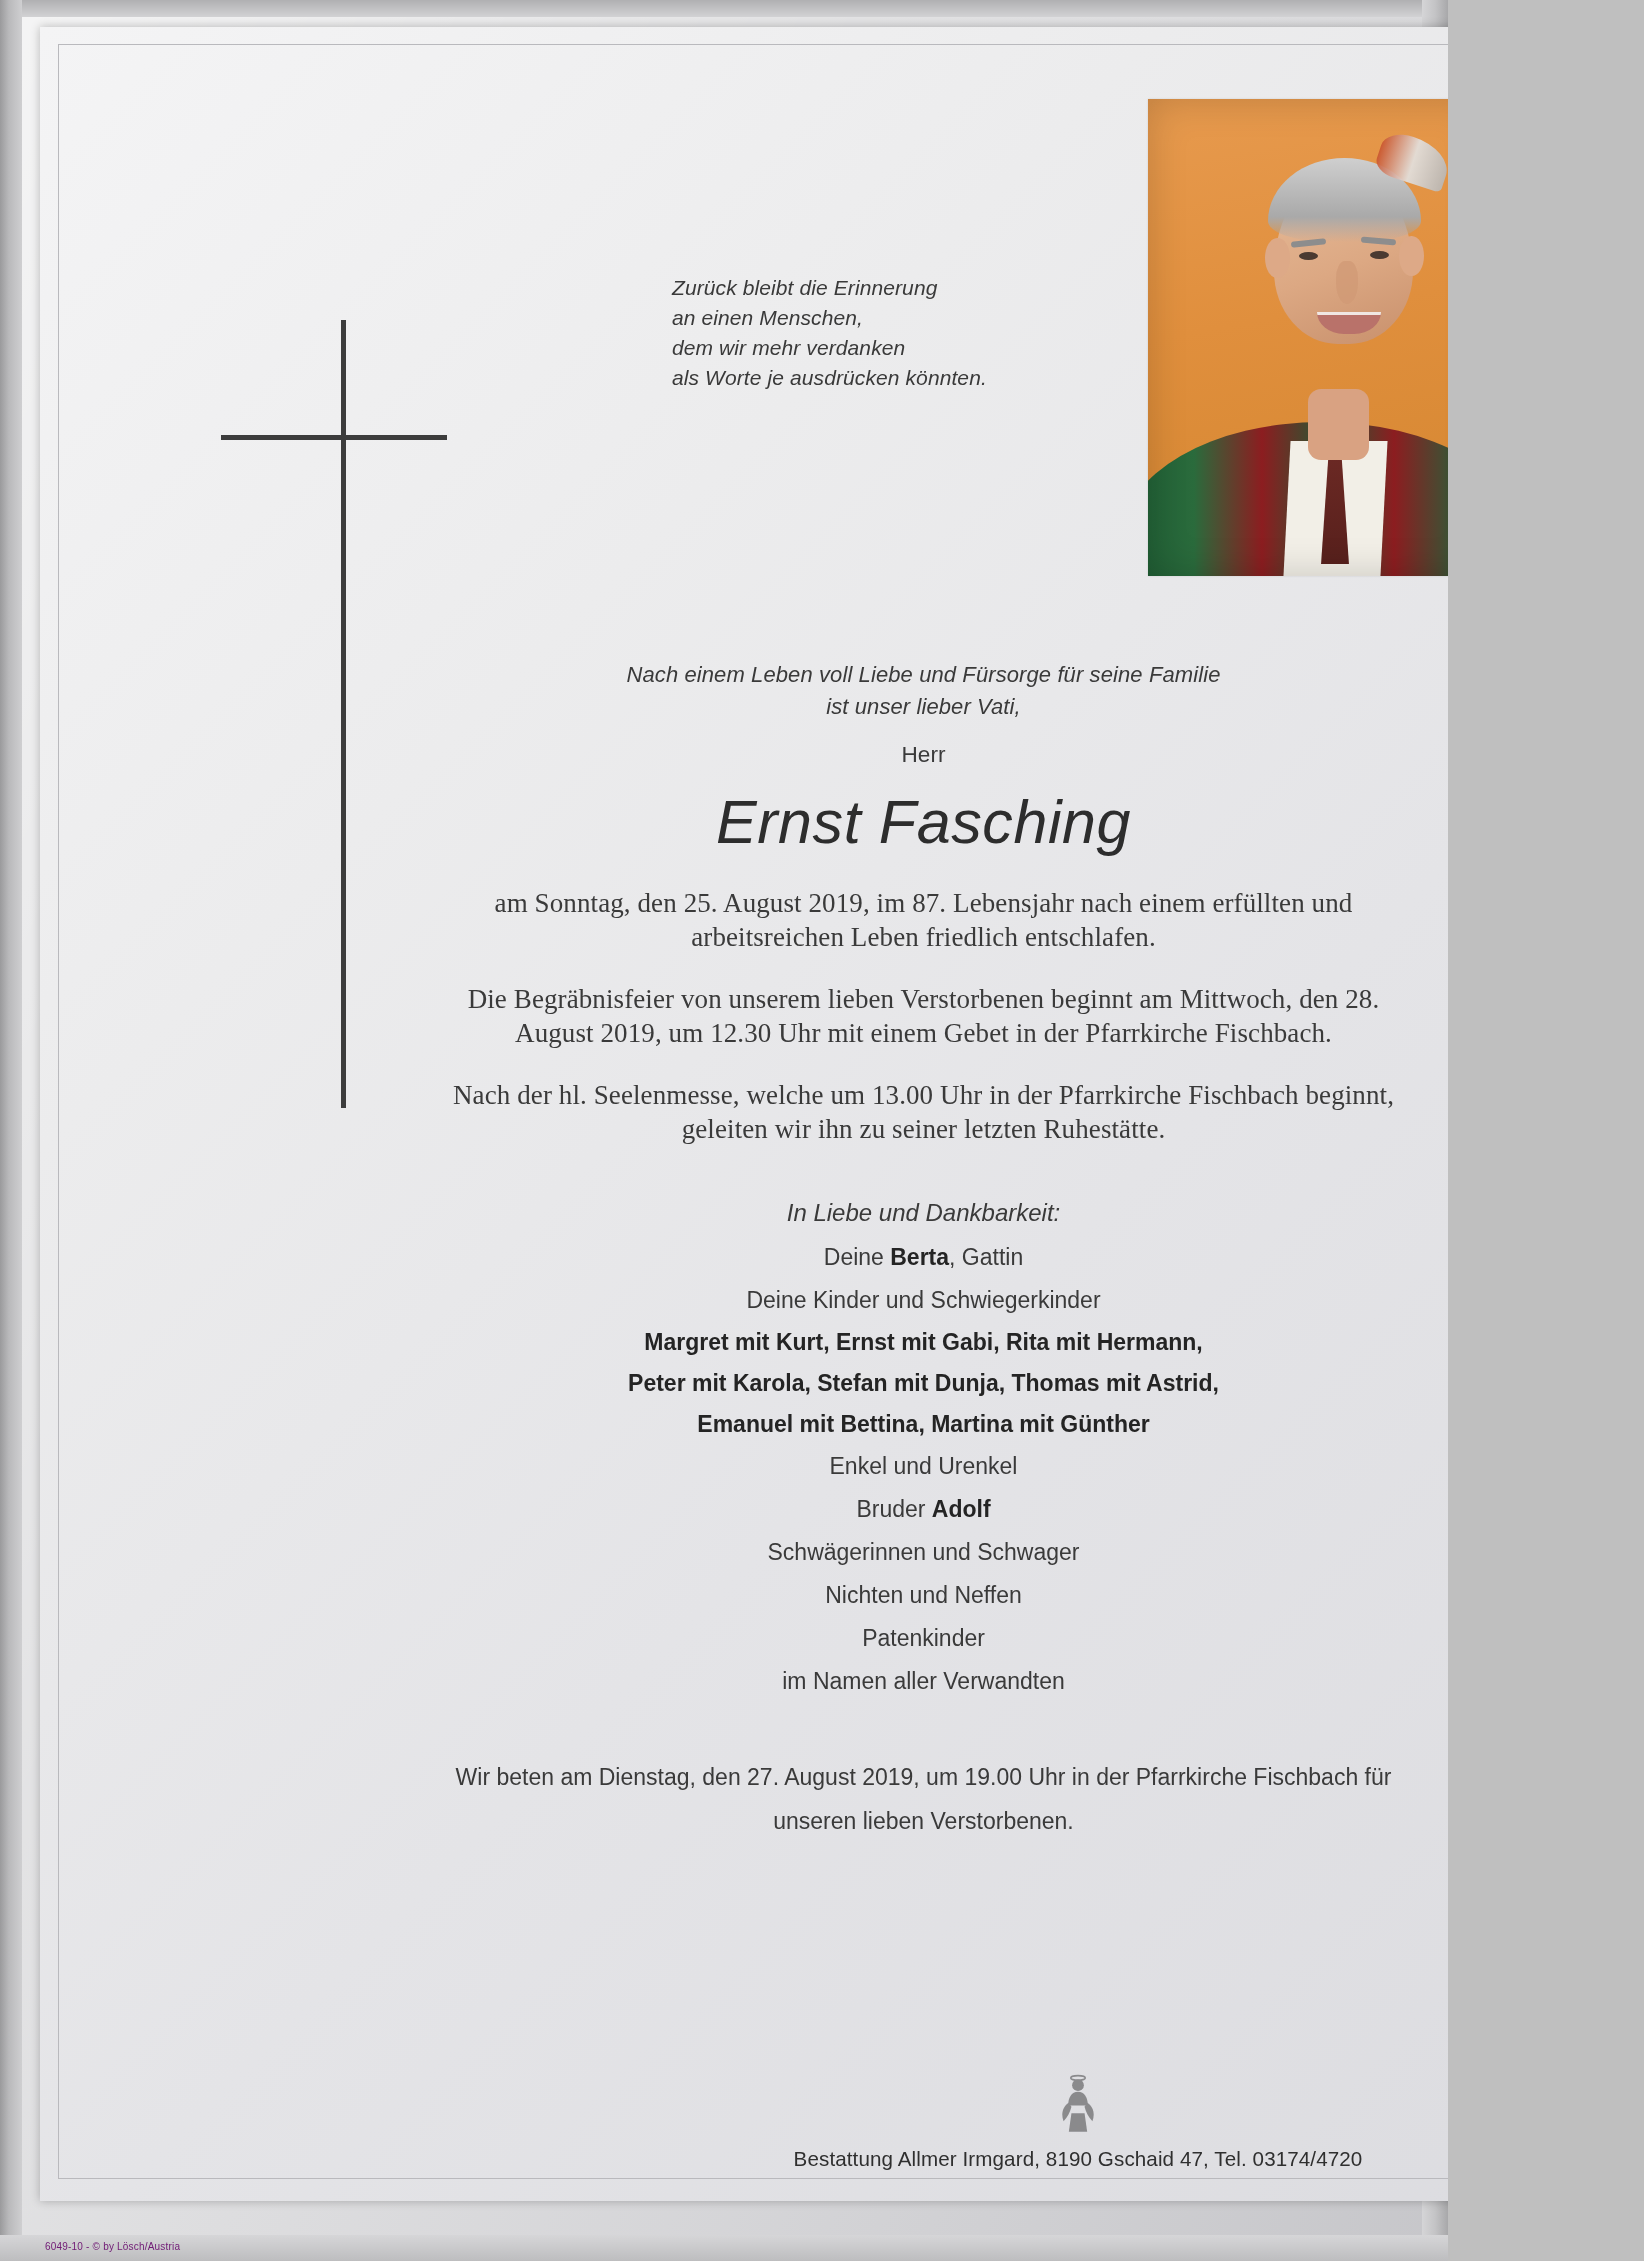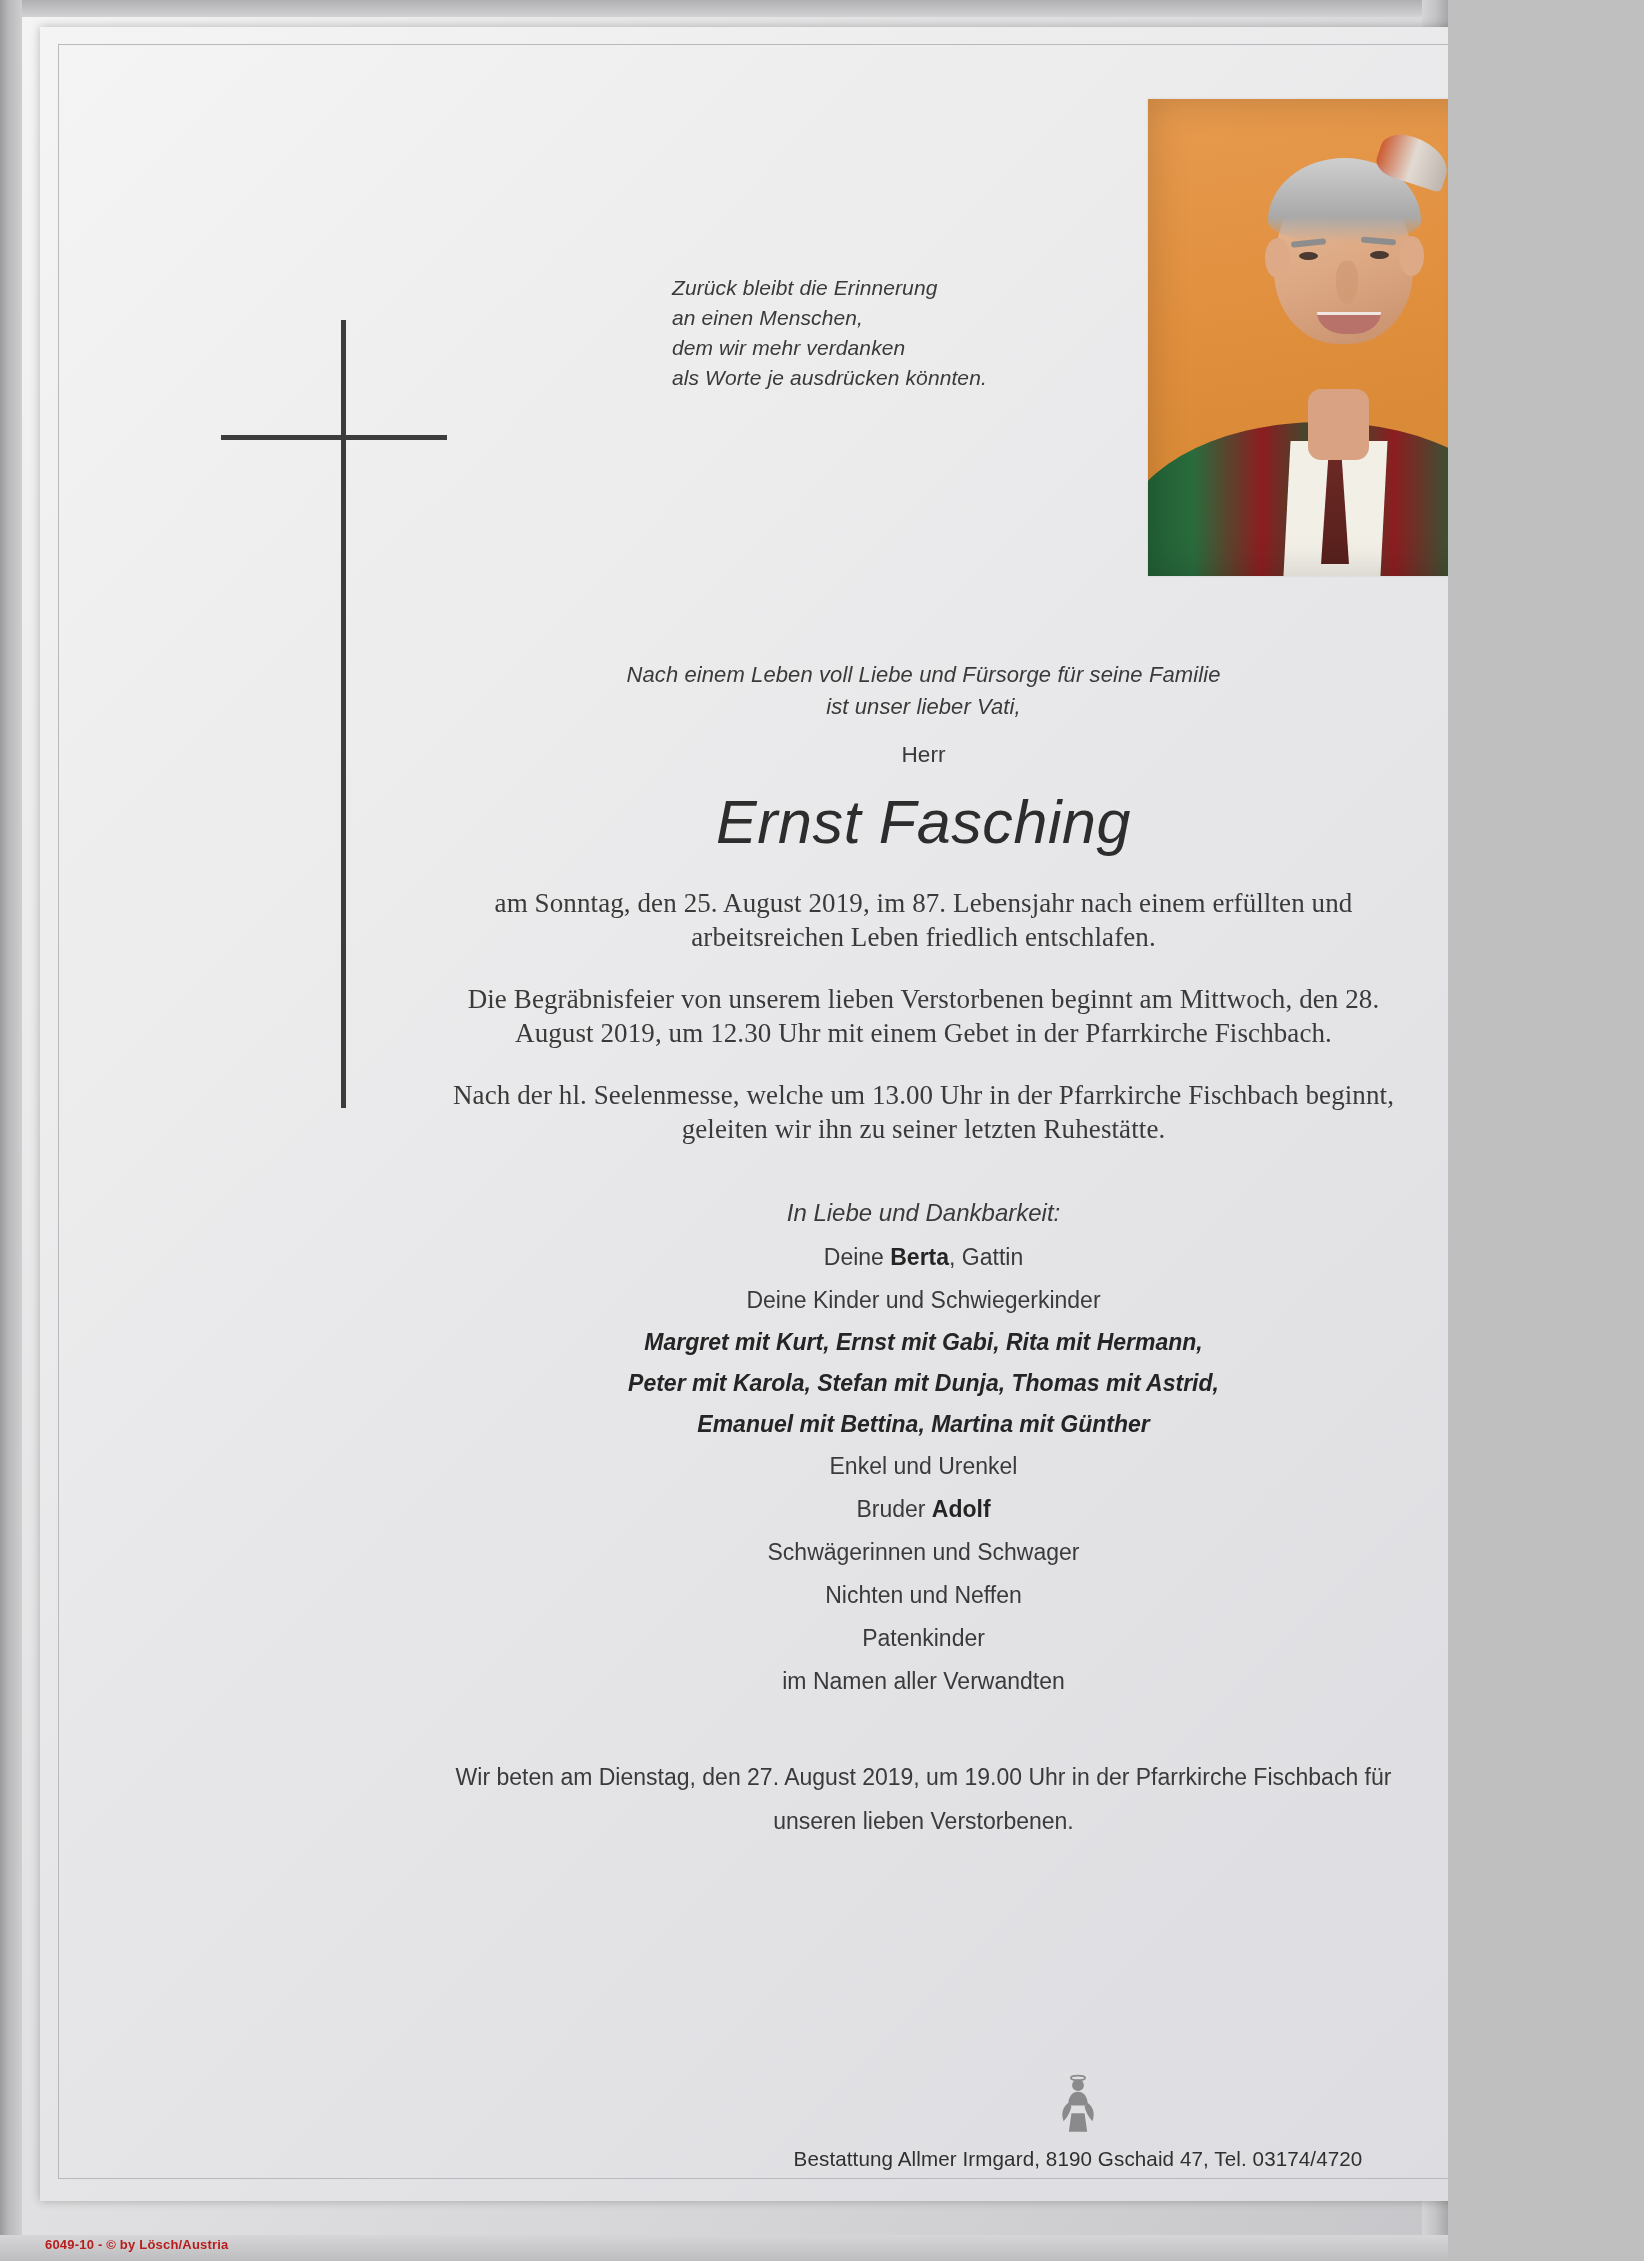--- a/index.html
+++ b/index.html
@@ -293,21 +293,20 @@
   .family {
     margin-top: 6.4px;
     font-size: 23px;
     line-height: 43px;
   }
   .family .b { font-weight: 700; color: #242424; margin-top: 25px; }
   .family .kids {
     font-weight: 700;
     color: #242424;
     line-height: 41px;
-    font-style: italic;
   }
   .closing {
     margin-top: 52px;
     font-size: 23px;
     line-height: 44px;
   }
 
   
   .footer {
     position: absolute;
@@ -328,24 +327,23 @@
   .footer .txt {
     font-size: 20.6px;
     color: #2f2f2f;
     letter-spacing: 0.1px;
   }
 
   .copyright {
     position: absolute;
     left: 45px;
     bottom: 9px;
-    font-size: 13px;
-    color: #b91c1c;
+    font-size: 10px;
+    color: #701a75;
     letter-spacing: 0.2px;
-    font-weight: bold;
   }
 </style>
 </head>
 <body>
 
 <div class="scan">
   <div class="scan-grad"></div>
   <div class="scan-edge-top"></div>
   <div class="scan-edge-left"></div>
   <div class="scan-edge-right"></div>

